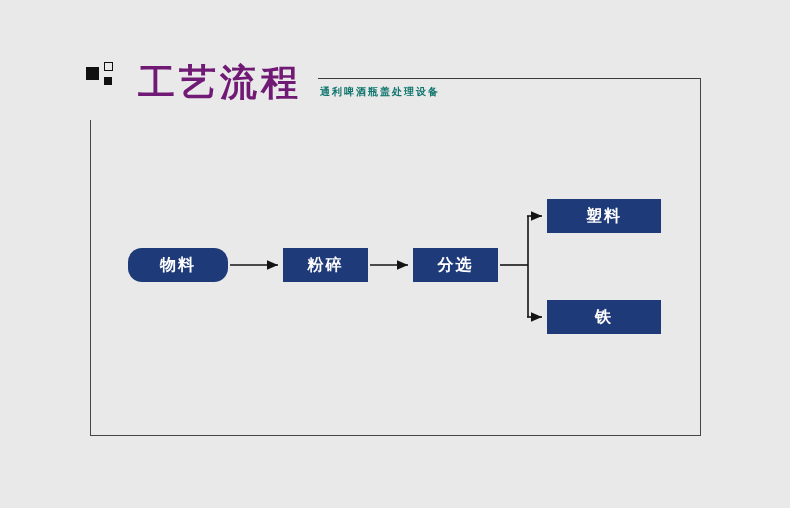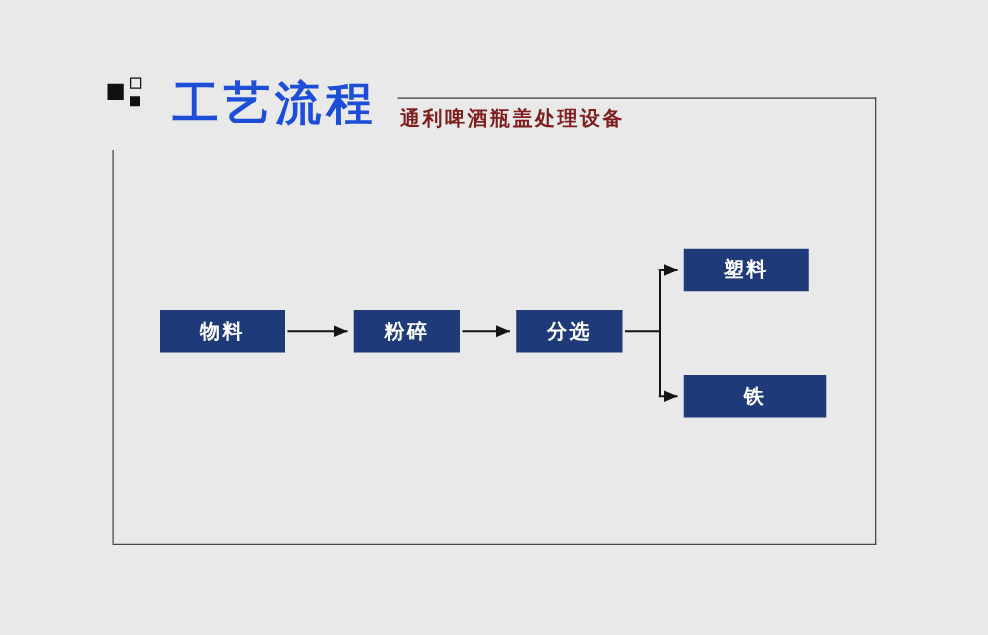--- a/index.html
+++ b/index.html
@@ -49,39 +49,39 @@
     background: #101010;
   }
   .title {
     position: absolute;
     left: 138px;
     top: 62px;
     font-size: 37px;
     line-height: 42px;
     font-weight: 800;
     letter-spacing: 4px;
-    color: #1d4ed8;
+    color: #701a75;
     white-space: nowrap;
   }
   .header-rule {
     position: absolute;
     left: 318px;
     top: 78px;
     width: 383px;
     height: 0;
     border-top: 1.5px solid #3d3d3d;
   }
   .subtitle {
     position: absolute;
     left: 320px;
     top: 85px;
-    font-size: 16px;
+    font-size: 10px;
     font-weight: 700;
     letter-spacing: 2px;
-    color: #7f1d1d;
+    color: #0f766e;
     white-space: nowrap;
   }
 
   
   .frame-left {
     position: absolute;
     left: 90px; top: 120px;
     width: 1px; height: 315px;
     background: #454545;
   }
@@ -105,24 +105,24 @@
     background: var(--box-color, #1e3a78);
     color: #ffffff;
     font-size: 16px;
     font-weight: 700;
     letter-spacing: 2px;
     display: flex;
     align-items: center;
     justify-content: center;
     white-space: nowrap;
   }
-  .node-material { left: 128px; top: 248px; width: 100px; }
+  .node-material { left: 128px; top: 248px; width: 100px; border-radius: 14px; }
   .node-crush    { left: 283px; top: 248px; width: 85px;  }
   .node-sort     { left: 413px; top: 248px; width: 85px;  }
-  .node-plastic  { left: 547px; top: 199px; width: 100px; }
+  .node-plastic  { left: 547px; top: 199px; width: 114px; }
   .node-iron     { left: 547px; top: 300px; width: 114px; }
 
   .connectors {
     position: absolute;
     left: 0; top: 0;
     width: 790px;
     height: 508px;
     pointer-events: none;
   }
 </style>

